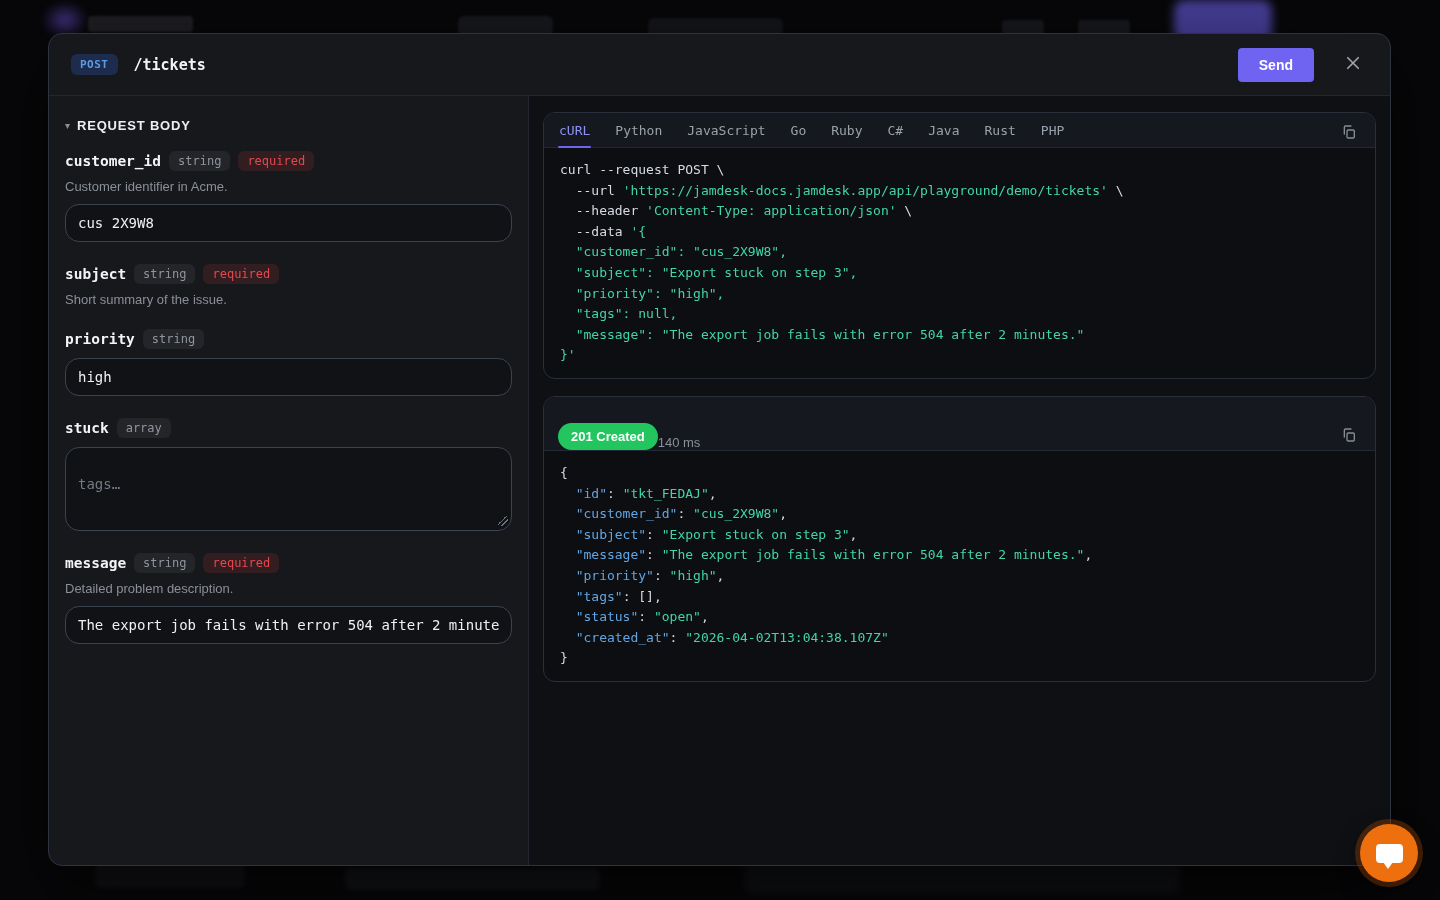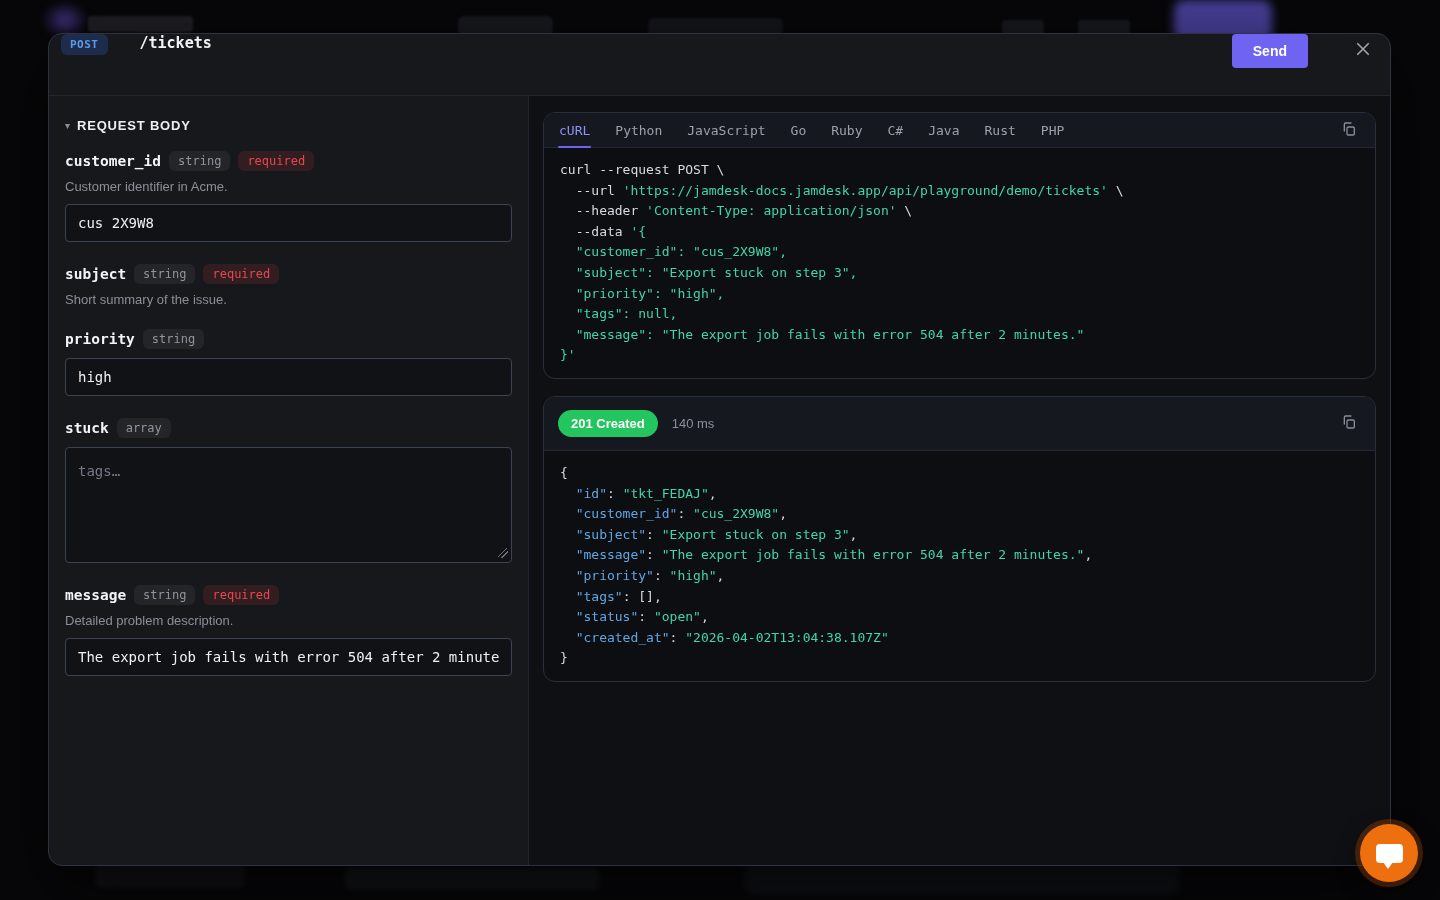--- a/index.html
+++ b/index.html
@@ -17,22 +17,22 @@
   .bg-right2{left:1078px;top:20px;width:52px;height:15px;background:#17181c;border-radius:4px;filter:blur(1px)}
   .bg-cta{left:1174px;top:0;width:98px;height:42px;background:rgba(111,99,242,.6);border-radius:10px;filter:blur(5px)}
   .bg-bot1{left:95px;top:862px;width:150px;height:26px;background:#121215;border-radius:6px;filter:blur(2px)}
   .bg-bot2{left:345px;top:868px;width:255px;height:22px;background:#131418;border-radius:6px;filter:blur(2px)}
   .bg-bot3{left:745px;top:860px;width:435px;height:34px;background:#101115;border-radius:8px;filter:blur(3px)}
 
   
   .modal{position:absolute;left:48px;top:33px;width:1343px;height:833px;background:#17181b;
          border:1px solid #2d3340;border-radius:14px;box-sizing:border-box;overflow:hidden;
          box-shadow:0 24px 70px rgba(0,0,0,.65);display:flex;flex-direction:column}
-  .modal-header{display:flex;align-items:flex-start;gap:32px;height:61px;min-height:61px;
-                padding:0 12px;border-bottom:1px solid #23262e}
+  .modal-header{display:flex;align-items:center;gap:16px;height:61px;min-height:61px;
+                padding:0 22px;border-bottom:1px solid #23262e}
   .method-badge{font-family:"DejaVu Sans Mono",monospace;font-size:11px;font-weight:bold;
                 letter-spacing:.5px;color:#5c9ce6;background:#1d2c4c;padding:4px 9px;border-radius:6px}
   .path{font-family:"DejaVu Sans Mono",monospace;font-size:15px;font-weight:bold;color:#f2f4f7}
   .send-btn{margin-left:auto;background:#6f63f2;color:#fff;border:none;border-radius:4px;
             padding:9px 21px;font-size:14px;font-weight:bold;cursor:pointer;font-family:"Liberation Sans",sans-serif}
   .close-btn{background:none;border:none;padding:6px;margin-left:8px;cursor:pointer;display:flex}
 
   .modal-body{display:flex;flex:1;min-height:0}
   .left-panel{width:480px;min-width:480px;box-sizing:border-box;padding:22px 16px;
               border-right:1px solid #23262e;overflow:hidden}
@@ -44,38 +44,38 @@
   .section-title{color:#edeef0;font-size:13px;font-weight:bold;letter-spacing:.8px}
   .field{margin-bottom:22px}
   .field-head{display:flex;align-items:center;gap:8px;margin-bottom:9px}
   .field-name{font-family:"DejaVu Sans Mono",monospace;font-size:14.5px;font-weight:bold;color:#f2f4f7}
   .badge{font-family:"DejaVu Sans Mono",monospace;font-size:12px;padding:3px 9px;border-radius:6px}
   .type-badge{background:#232529;color:#8f949d}
   .required-badge{background:rgba(229,72,77,.13);color:#e5484d}
   .field-desc{color:#8a8f98;font-size:13px;margin:-1px 0 10px 0}
   .field-control{position:relative}
   .field-input{display:block;width:100%;box-sizing:border-box;background:#111216;
-               border:1px solid #3a4352;border-radius:4px;color:#eef0f3;
+               border:1px solid #3a4352;border-radius:14px;color:#eef0f3;
                font-family:"DejaVu Sans Mono",monospace;font-size:14px;padding:9px 12px;height:38px;outline:none}
-  textarea.field-input{height:116px;resize:none;line-height:1.45;padding-top:13px}
+  textarea.field-input{height:84px;resize:none;line-height:1.45;padding-top:26px}
   .field-input::placeholder{color:#747a85}
   .resize-handle{position:absolute;right:4px;bottom:5px;width:10px;height:10px;
      background:linear-gradient(135deg,transparent 0 40%,#6a7280 40% 49%,transparent 49% 63%,#6a7280 63% 72%,transparent 72%)}
 
   
   .code-card{border:1px solid #29303c;border-radius:12px;background:#0c0e12;overflow:hidden}
   .request-card{margin-bottom:17px}
-  .card-header{display:flex;align-items:center;background:#15181e;border-bottom:1px solid #232834;padding:0 14px}
+  .card-header{display:flex;align-items:flex-end;background:#15181e;border-bottom:1px solid #232834;padding:0 14px}
   .tabs-row{height:34px;gap:23px}
   .tab{font-family:"DejaVu Sans Mono",monospace;font-size:13px;color:#9aa1ab;background:none;border:none;
        height:100%;padding:0 1px;position:relative;cursor:pointer}
   .tab.active{color:#8d92f5}
   .tab.active::after{content:"";position:absolute;left:0;right:0;bottom:-1px;height:2px;background:#6f63f2;border-radius:2px}
   .copy-btn{margin-left:auto;background:none;border:none;padding:4px;cursor:pointer;display:flex}
-  .response-header{height:53px;gap:14px}
+  .response-header{height:53px;}
   .status-pill{background:#22c55e;color:#fff;font-size:13px;font-weight:bold;padding:6px 13px;border-radius:999px}
   .latency{color:#8a8f98;font-size:13px}
   pre.code{margin:0;padding:12px 16px;font-family:"DejaVu Sans Mono",monospace;font-size:13px;line-height:20.6px;color:#d7dbe2}
   .tok-plain{color:#d7dbe2}
   .tok-str{color:#42d6a4}
   .tok-key{color:#62a6e3}
 
   
   .fab{position:absolute;left:1360px;top:824px;width:58px;height:58px;border-radius:50%;
        background:#ee6f0e;border:none;cursor:pointer;z-index:10;display:flex;align-items:center;justify-content:center;

